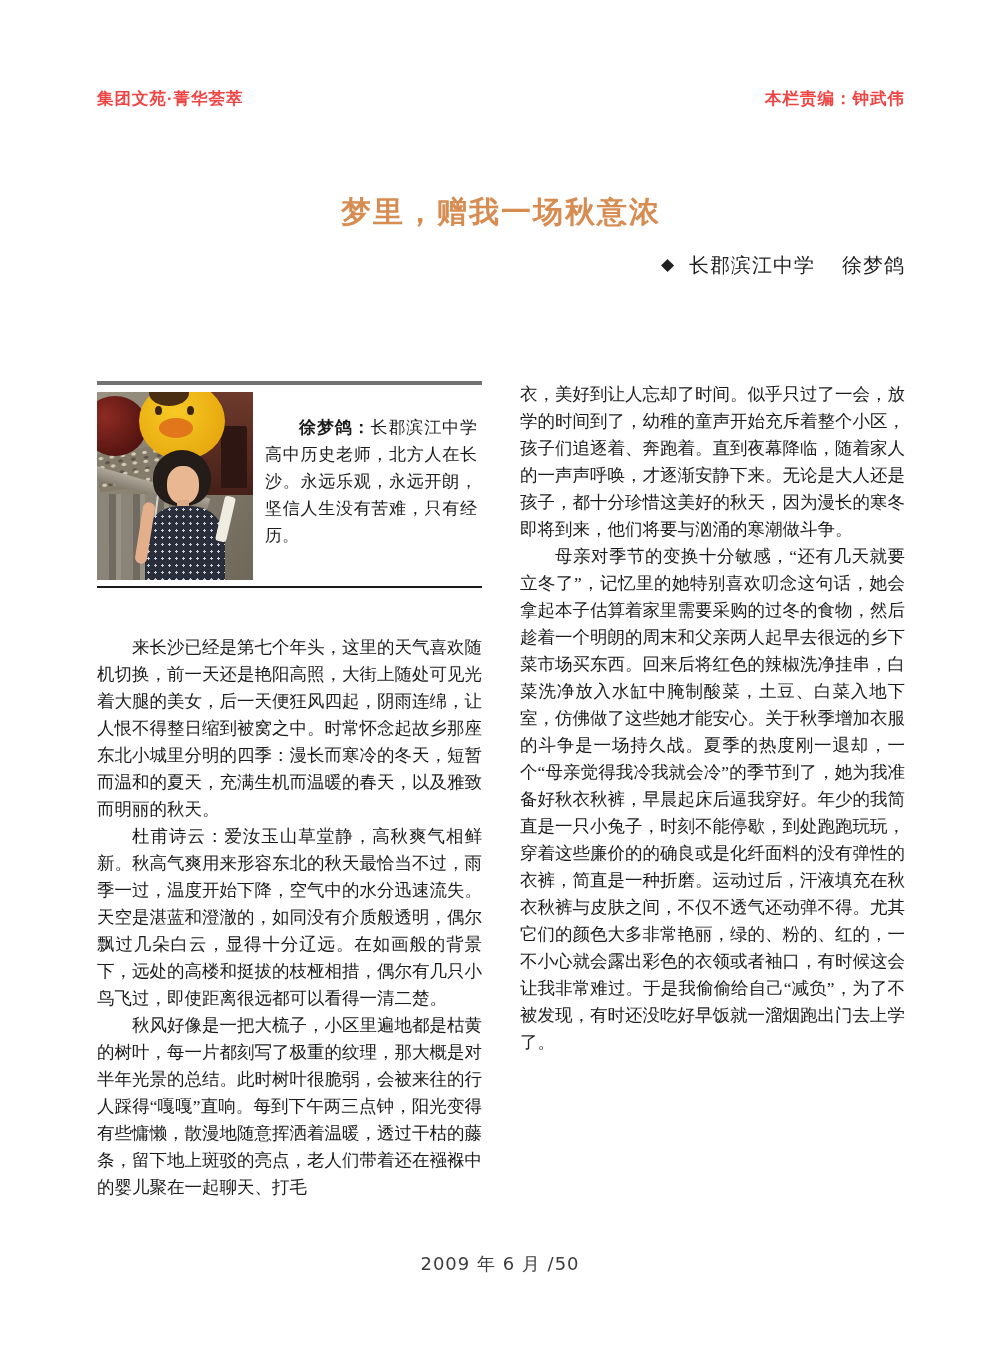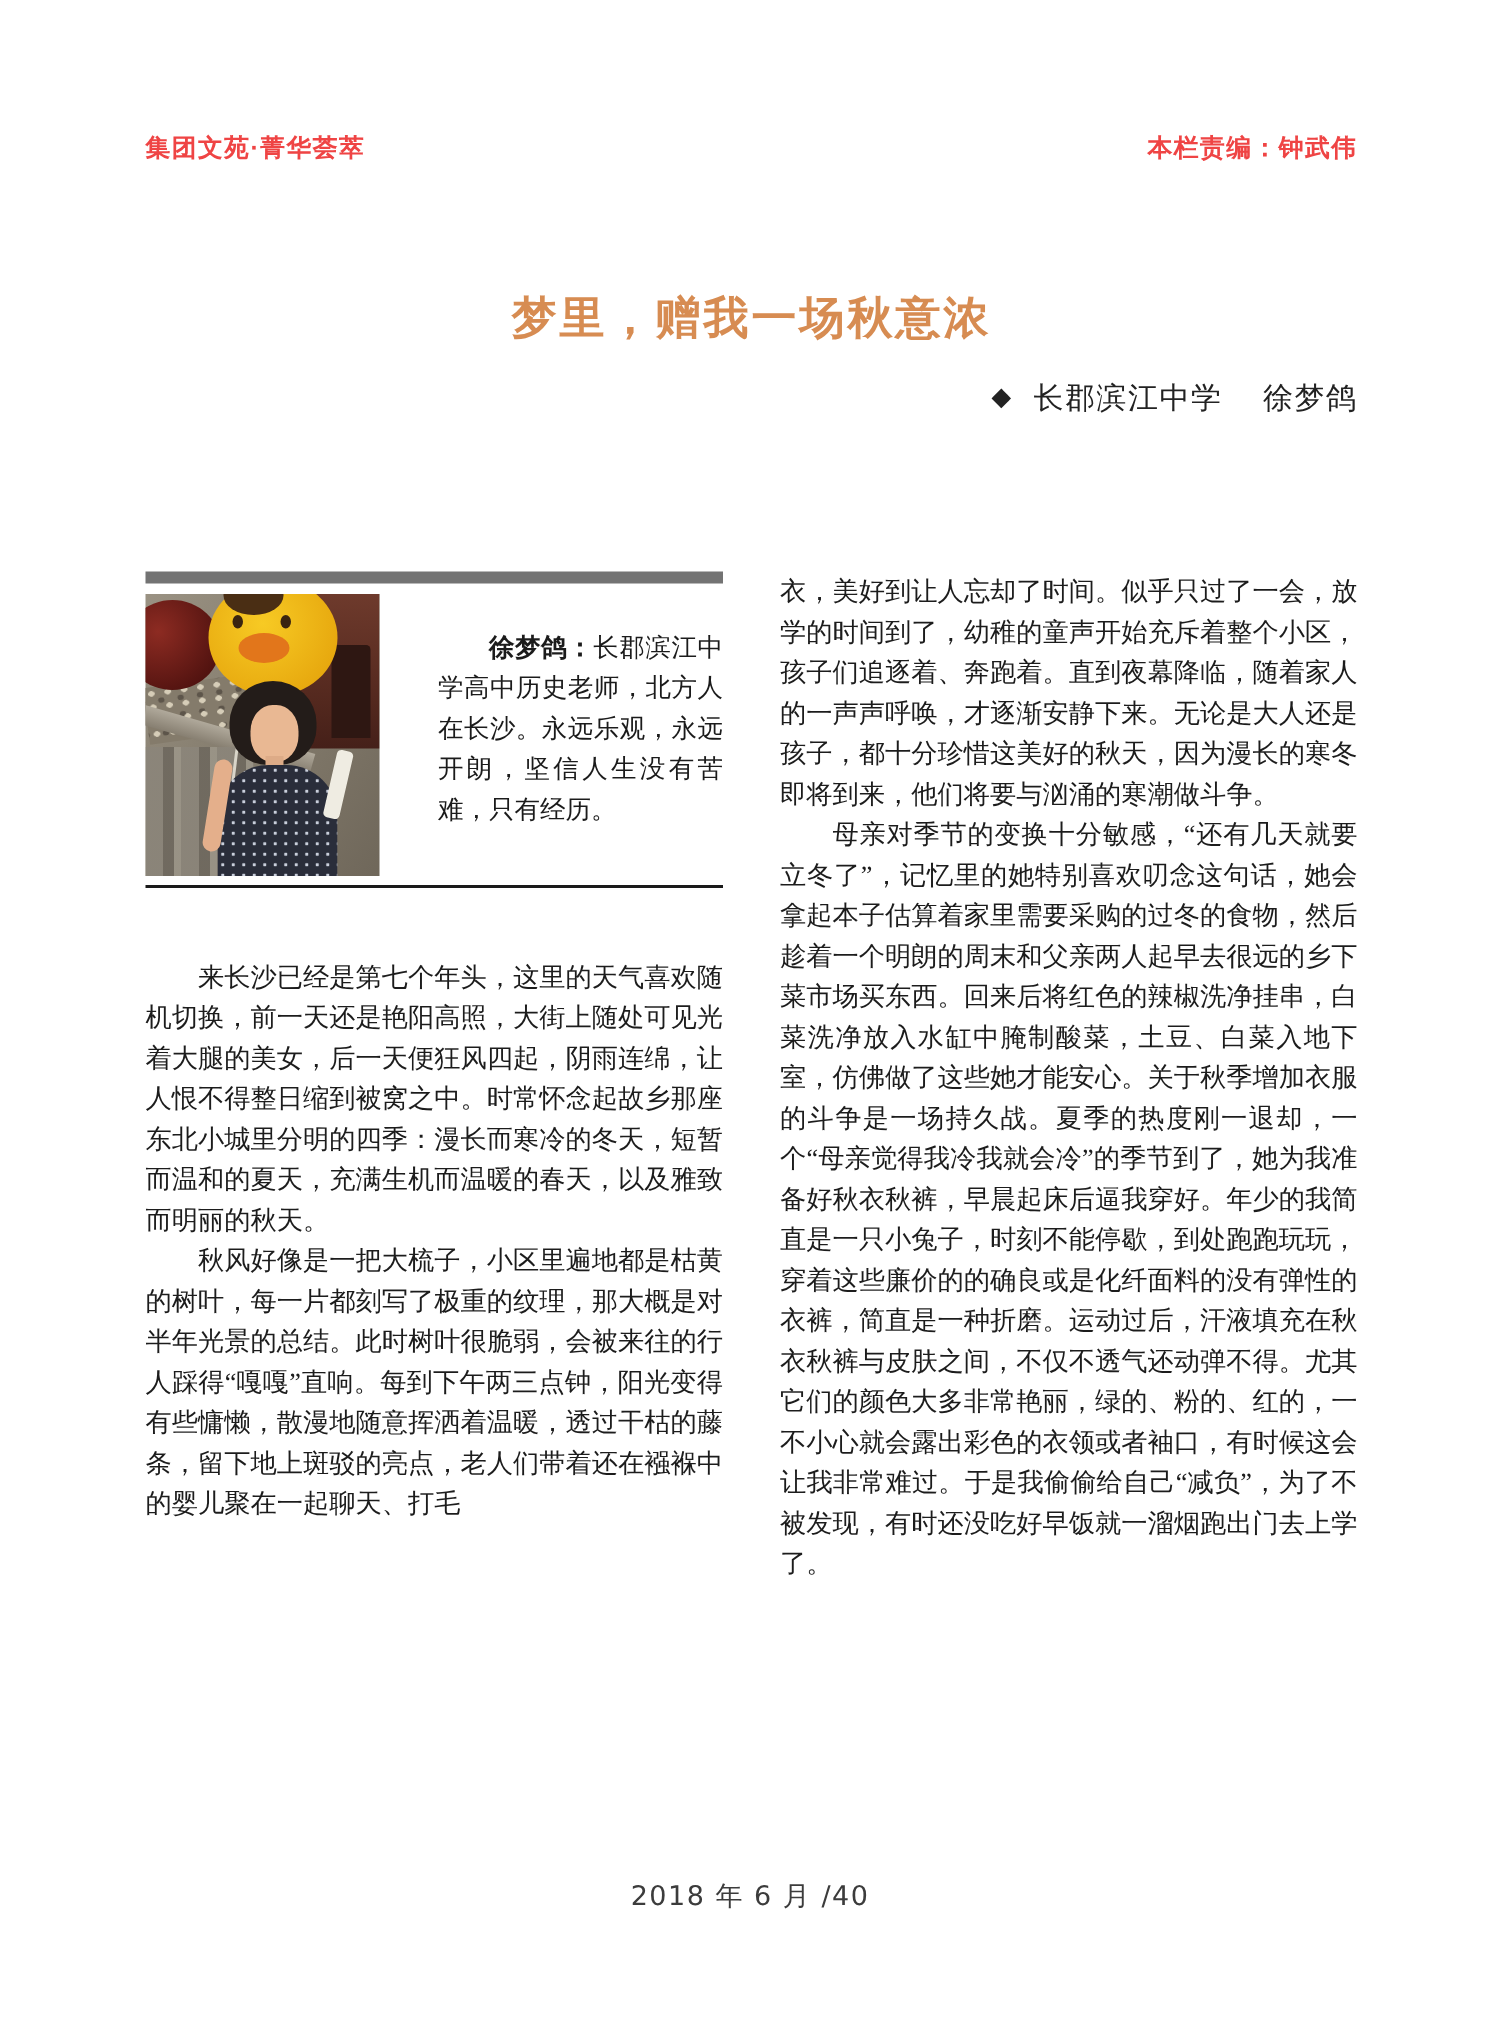--- a/index.html
+++ b/index.html
@@ -45,23 +45,23 @@
 
   p.body-p {
     font-size: 17.5px; line-height: 27px; text-align: justify;
     text-indent: 2em; color: #1c1c1c;
   }
   p.body-p.no-indent { text-indent: 0; }
   .col-left p.body-p:first-of-type { margin-top: 46px; }
 
   
   .profile {
-    border-top: 8px solid #737373; border-bottom: 2px solid #1a1a1a;
+    border-top: 4px solid #737373; border-bottom: 2px solid #1a1a1a;
     padding: 7px 0 6px 0;
-    display: flex; align-items: flex-start; gap: 27px;
+    display: flex; align-items: flex-start;
   }
   .bio {
     margin-left: 12px; width: 212px;
     font-size: 17px; line-height: 27px; text-align: justify;
     text-indent: 2em; color: #1b1b1b; padding-top: 22px;
   }
   .bio b {
     font-family: "Liberation Sans", "DejaVu Sans", sans-serif;
     font-weight: bold;
   }
@@ -199,27 +199,28 @@
           <div class="ph-face"></div>
           <div class="ph-neck"></div>
           <div class="ph-dress"></div>
           <div class="ph-strap"></div>
           <div class="ph-arm"></div>
         </div>
         <p class="bio"><b>徐梦鸽：</b><span>长郡滨江中学高中历史老师，北方人在长沙。永远乐观，永远开朗，坚信人生没有苦难，只有经历。</span></p>
       </div>
 
       <p class="body-p">来长沙已经是第七个年头，这里的天气喜欢随机切换，前一天还是艳阳高照，大街上随处可见光着大腿的美女，后一天便狂风四起，阴雨连绵，让人恨不得整日缩到被窝之中。时常怀念起故乡那座东北小城里分明的四季：漫长而寒冷的冬天，短暂而温和的夏天，充满生机而温暖的春天，以及雅致而明丽的秋天。</p>
+      <p class="body-p">杜甫诗云：爱汝玉山草堂静，高秋爽气相鲜新。秋高气爽用来形容东北的秋天最恰当不过，雨季一过，温度开始下降，空气中的水分迅速流失。天空是湛蓝和澄澈的，如同没有介质般透明，偶尔飘过几朵白云，显得十分辽远。在如画般的背景下，远处的高楼和挺拔的枝桠相措，偶尔有几只小鸟飞过，即使距离很远都可以看得一清二楚。</p>
       <p class="body-p">秋风好像是一把大梳子，小区里遍地都是枯黄的树叶，每一片都刻写了极重的纹理，那大概是对半年光景的总结。此时树叶很脆弱，会被来往的行人踩得“嘎嘎”直响。每到下午两三点钟，阳光变得有些慵懒，散漫地随意挥洒着温暖，透过干枯的藤条，留下地上斑驳的亮点，老人们带着还在襁褓中的婴儿聚在一起聊天、打毛</p>
     </div>
 
     <div class="col col-right">
       <p class="body-p no-indent">衣，美好到让人忘却了时间。似乎只过了一会，放学的时间到了，幼稚的童声开始充斥着整个小区，孩子们追逐着、奔跑着。直到夜幕降临，随着家人的一声声呼唤，才逐渐安静下来。无论是大人还是孩子，都十分珍惜这美好的秋天，因为漫长的寒冬即将到来，他们将要与汹涌的寒潮做斗争。</p>
       <p class="body-p">母亲对季节的变换十分敏感，“还有几天就要立冬了”，记忆里的她特别喜欢叨念这句话，她会拿起本子估算着家里需要采购的过冬的食物，然后趁着一个明朗的周末和父亲两人起早去很远的乡下菜市场买东西。回来后将红色的辣椒洗净挂串，白菜洗净放入水缸中腌制酸菜，土豆、白菜入地下室，仿佛做了这些她才能安心。关于秋季增加衣服的斗争是一场持久战。夏季的热度刚一退却，一个“母亲觉得我冷我就会冷”的季节到了，她为我准备好秋衣秋裤，早晨起床后逼我穿好。年少的我简直是一只小兔子，时刻不能停歇，到处跑跑玩玩，穿着这些廉价的的确良或是化纤面料的没有弹性的衣裤，简直是一种折磨。运动过后，汗液填充在秋衣秋裤与皮肤之间，不仅不透气还动弹不得。尤其它们的颜色大多非常艳丽，绿的、粉的、红的，一不小心就会露出彩色的衣领或者袖口，有时候这会让我非常难过。于是我偷偷给自己“减负”，为了不被发现，有时还没吃好早饭就一溜烟跑出门去上学了。</p>
     </div>
 
   </div>
 
   <div class="footer">
-    <span>2018 年 6 月 /40</span>
+    <span>2009 年 6 月 /50</span>
   </div>
 
 </div>
 
 </body></html>

